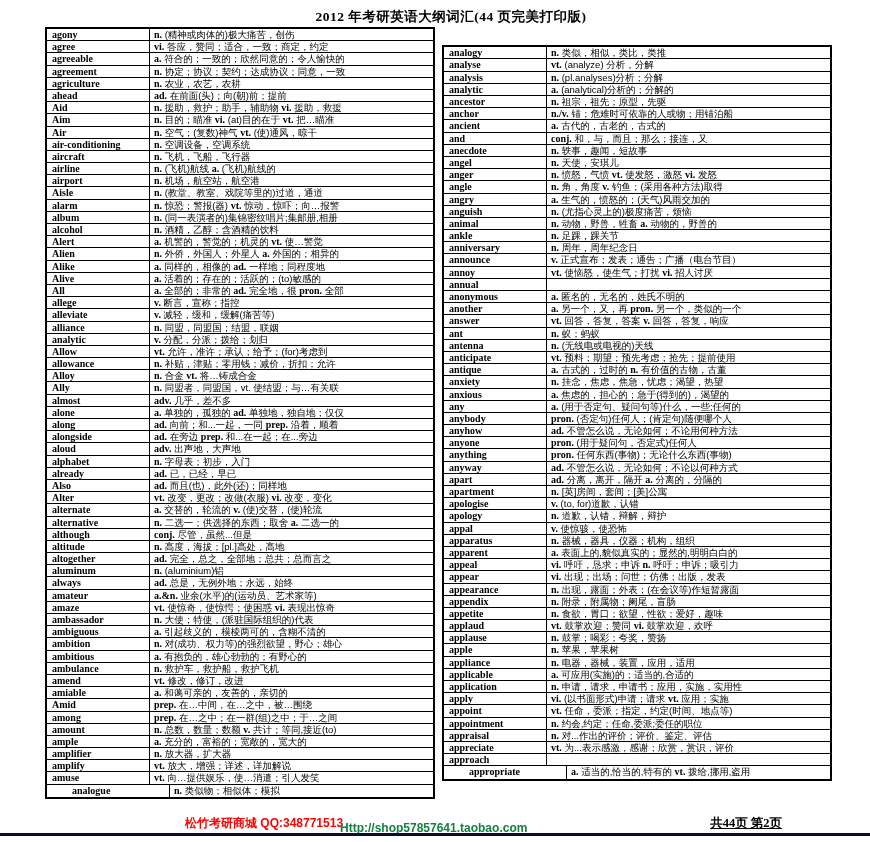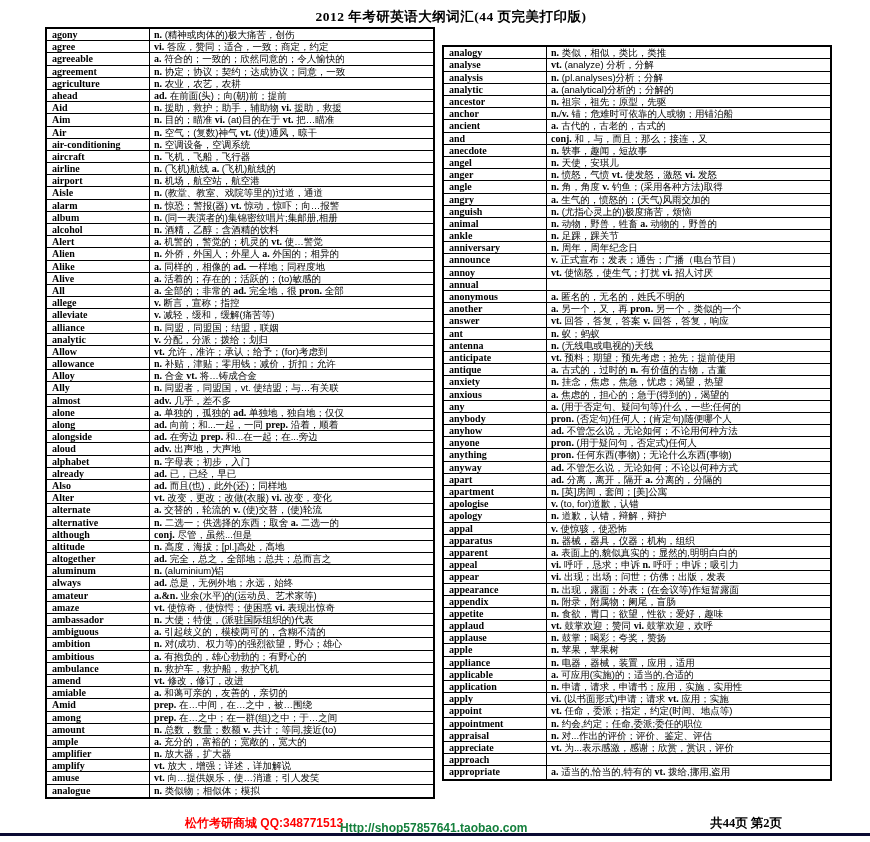--- a/index.html
+++ b/index.html
@@ -9,38 +9,38 @@
   }
   .title{
     position:absolute;top:8px;left:0;width:100%;text-align:center;
     font-family:"Liberation Serif",serif;font-weight:bold;font-size:13.5px;
     letter-spacing:.5px;
     padding-left:16px;
   }
   .tables{position:absolute;top:27px;left:45px;display:flex;gap:7px;align-items:center;}
   .vtable{width:390px;border:2px solid #000;box-sizing:border-box;background:#fff;}
   .row{display:flex;height:12.2px;box-sizing:border-box;border-bottom:1px solid #000;}
-  .row:last-child{border-bottom:none;}
+  .row:last-child{border-bottom:none;padding-left:20px;}
   .word{
     width:103px;flex:0 0 103px;border-right:1px solid #000;box-sizing:border-box;
     font-family:"Liberation Serif",serif;font-weight:bold;font-size:10px;
     line-height:11px;padding:0 0 0 5px;overflow:hidden;white-space:nowrap;
   }
   .def{
     flex:1;font-size:9.5px;line-height:11px;padding:0 0 0 4px;
     overflow:hidden;white-space:nowrap;
   }
   .def b{font-family:"Liberation Serif",serif;font-size:10px;}
   .footer{
     position:absolute;top:815px;left:0;width:870px;height:16px;
     font-size:12px;font-weight:bold;
   }
   .footer .shop{position:absolute;left:185px;color:#ff0000;}
   .footer .url{position:absolute;left:340px;color:#15803d;margin-top:6px;}
-  .footer .pageinfo{position:absolute;right:88px;color:#000;font-family:"Liberation Serif",serif;font-size:12.5px;}
+  .footer .pageinfo{position:absolute;right:88px;color:#000;font-family:"Liberation Serif",serif;font-size:12.5px;text-decoration:underline;}
   .bottom-rule{position:absolute;top:833px;left:0;width:870px;height:3px;background:#0b0b33;}
 </style>
 </head>
 <body>
 
 <div class="title">2012 年考研英语大纲词汇(44 页完美打印版)</div>
 
 <div class="tables">
   <div class="vtable" id="table-left">
       <div class="row">

